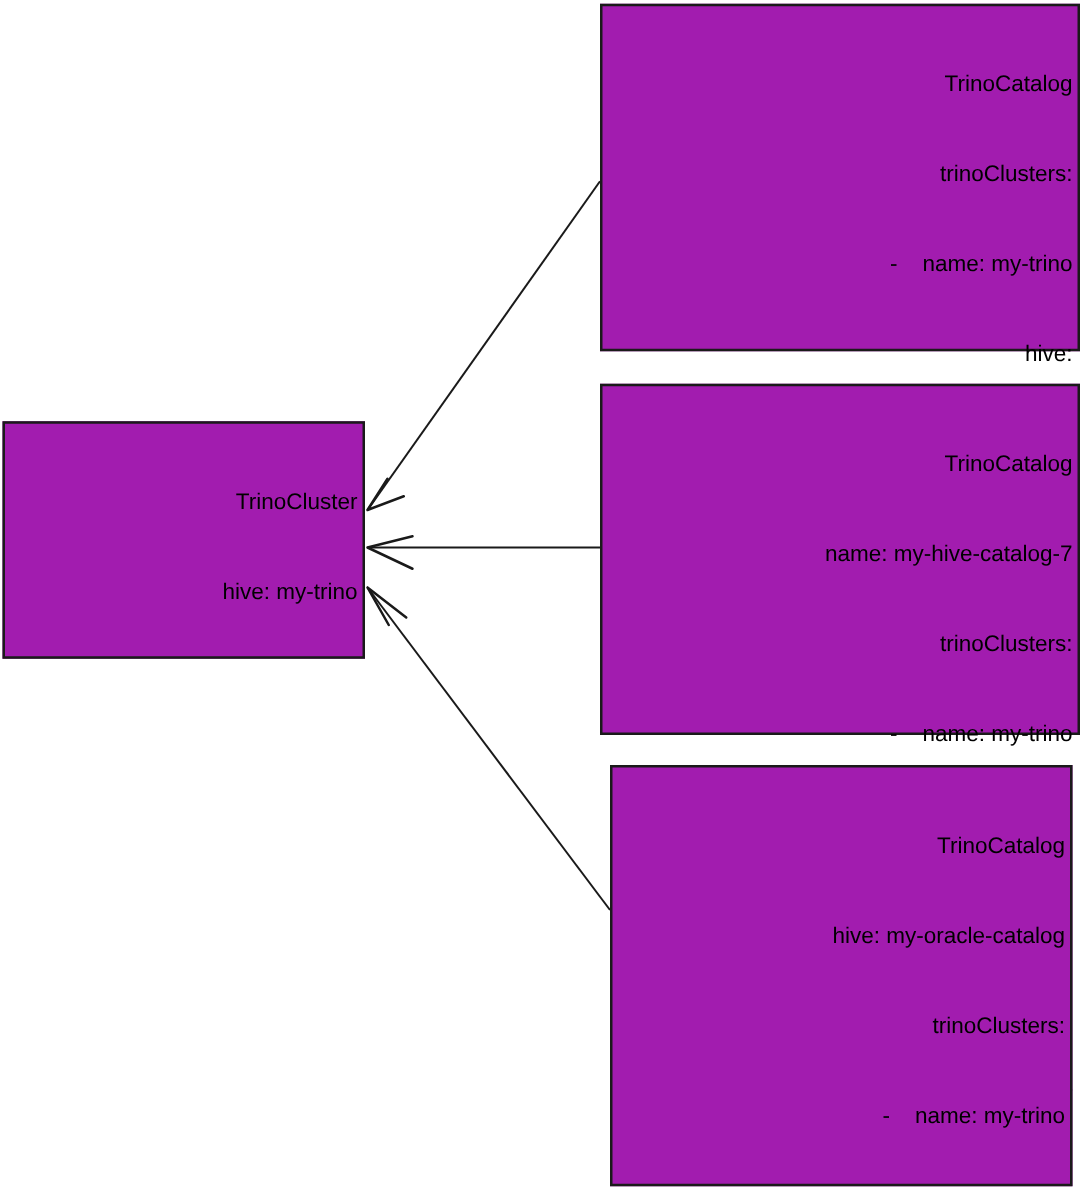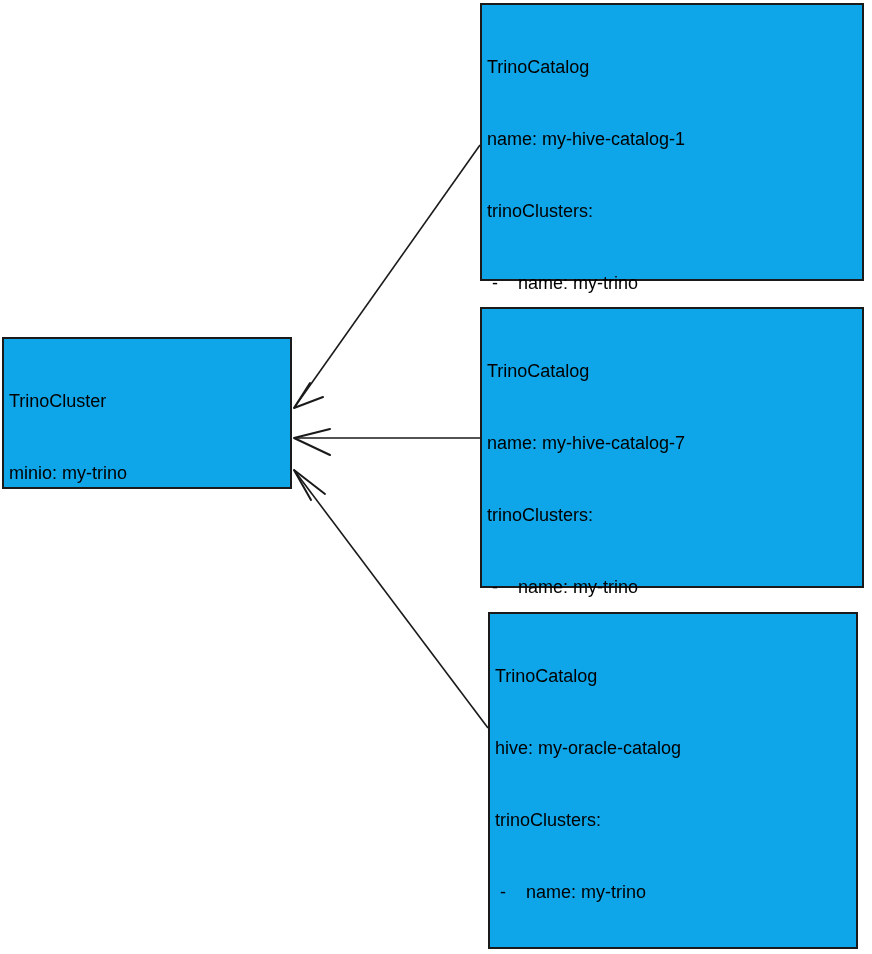--- a/index.html
+++ b/index.html
@@ -23,21 +23,22 @@
     left: 0;
     top: 0;
     width: 872px;
     height: 954px;
     pointer-events: none;
   }
   .node {
     position: absolute;
     box-sizing: border-box;
     border: 2px solid #1a1a1a;
-    background: #0ea5e9;
+    background: #a21caf;
+    text-align: right;
   }
   .node-text {
     position: absolute;
     left: 5px;
     top: 2px;
     right: 4px;
     font-size: 18px;
     line-height: 24px;
     white-space: pre;
     color: #000000;
@@ -45,21 +46,21 @@
   .node-text .ln {
     display: block;
     white-space: pre;
   }
 
   
   #node-cluster {
     left: 2px;
     top: 337px;
     width: 290px;
-    height: 152px;
+    height: 190px;
   }
 
   
   #node-catalog-1 {
     left: 480px;
     top: 3px;
     width: 384px;
     height: 278px;
   }
   #node-catalog-2 {
@@ -99,28 +100,27 @@
 
     <g>
       <line x1="762" y1="818" x2="791" y2="853" stroke="#1a1a1a" stroke-width="1.6" fill="none"></line>
       <path d="M 791 853 L 772 831 M 791 853 L 784 825" stroke="#1a1a1a" stroke-width="2" fill="none" stroke-linecap="round"></path>
     </g>
   </svg>
 
   <div class="node" id="node-cluster">
     <div class="node-text">
       <span class="ln">TrinoCluster</span>
-      <span class="ln">minio: my-trino</span>
+      <span class="ln">hive: my-trino</span>
     </div>
   </div>
 
   <div class="node" id="node-catalog-1">
     <div class="node-text">
       <span class="ln">TrinoCatalog</span>
-      <span class="ln">name: my-hive-catalog-1</span>
       <span class="ln">trinoClusters:</span>
       <span class="ln"> -    name: my-trino</span>
       <span class="ln">hive:</span>
       <span class="ln">   s3: # S3ConnnectionSpec</span>
       <span class="ln">      inline:</span>
       <span class="ln">         host: minio</span>
       <span class="ln">   metastore: # whatever</span>
     </div>
   </div>
 

